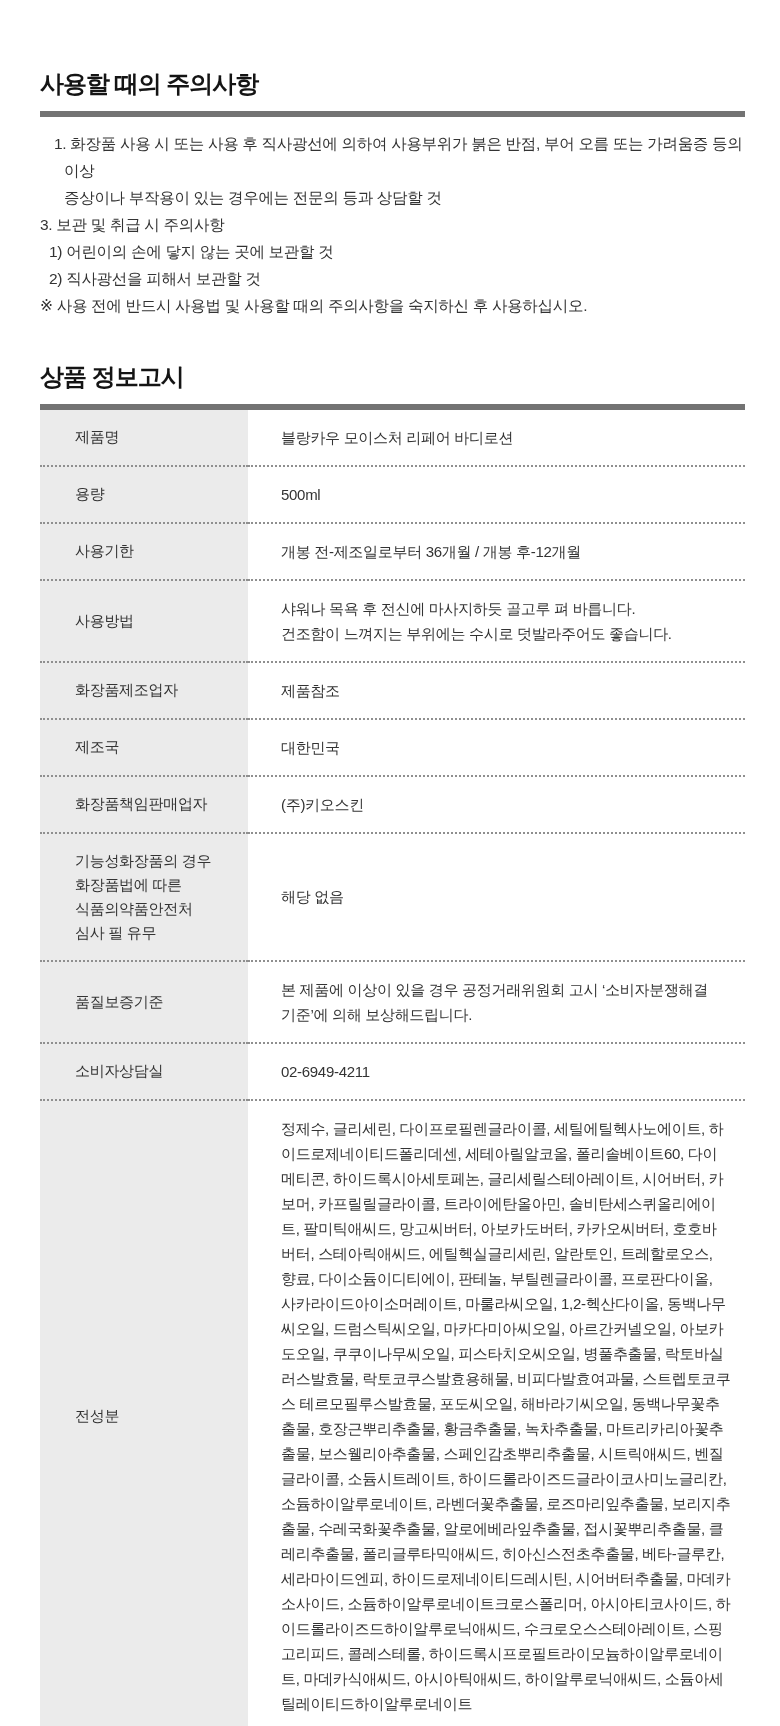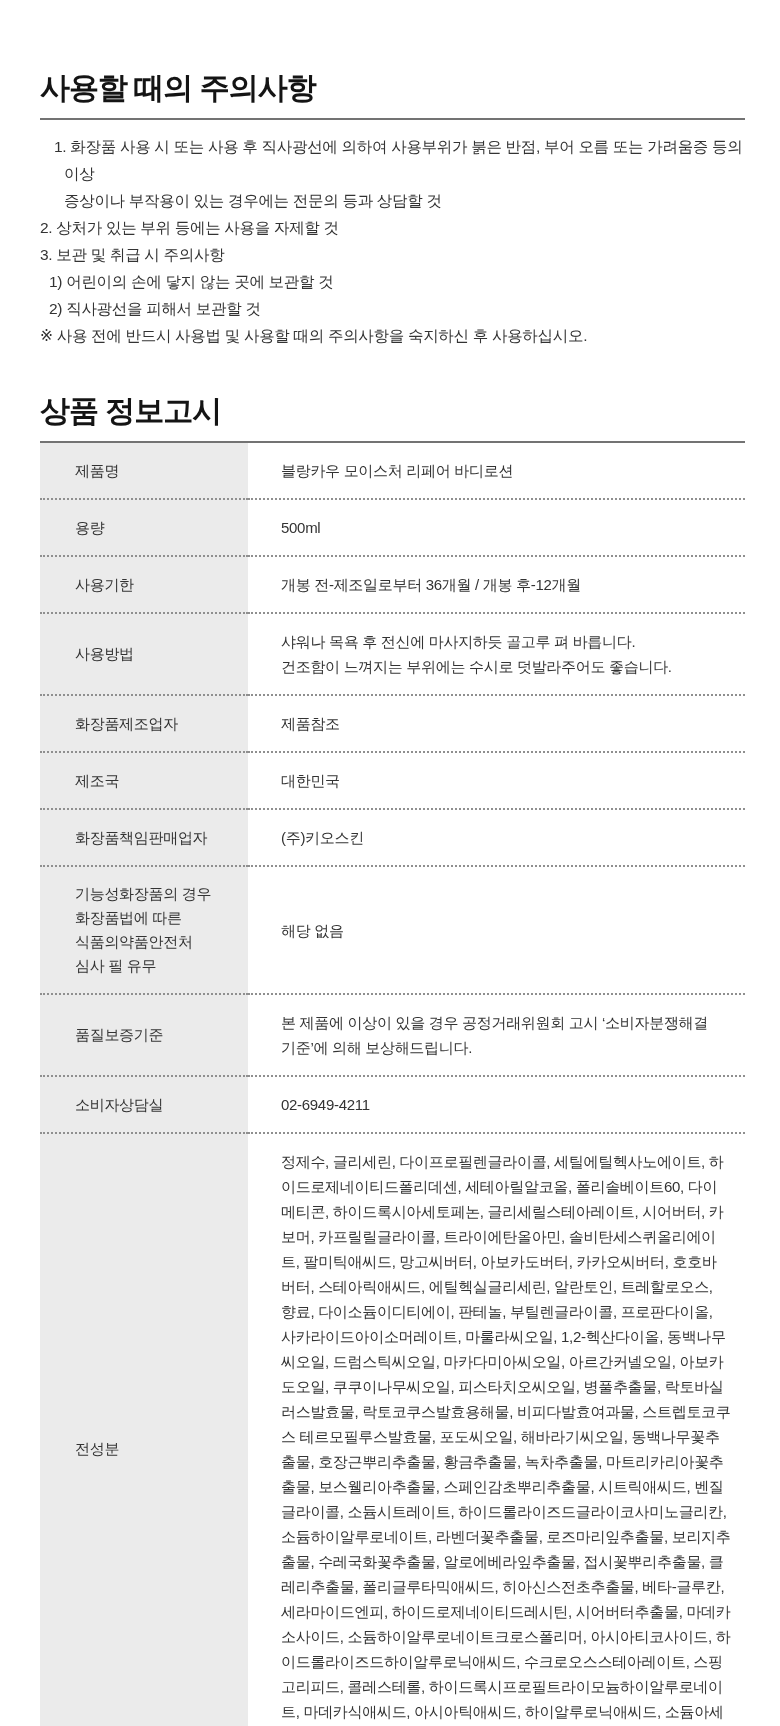--- a/index.html
+++ b/index.html
@@ -12,27 +12,27 @@
     min-height: 1726px;
     font-family: "Liberation Sans", "DejaVu Sans", sans-serif;
     color: #333333;
   }
   .page {
     padding: 70px 35px 40px 40px;
     box-sizing: border-box;
   }
   .sec-title {
     margin: 0;
-    font-size: 30px;
+    font-size: 24px;
     font-weight: 700;
     line-height: 1.2;
     color: #141414;
     letter-spacing: -1px;
     padding-bottom: 12px;
-    border-bottom: 2px solid #737373;
+    border-bottom: 6px solid #737373;
   }
   .precaution-list {
     margin-top: 13px;
     font-size: 15.5px;
     line-height: 27px;
     letter-spacing: -0.3px;
     color: #333333;
   }
   .p-line {
     white-space: pre-line;
@@ -83,21 +83,20 @@
 </head>
 <body>
 
 <div class="page">
 
   <section>
     <h1 class="sec-title">사용할 때의 주의사항</h1>
     <div class="precaution-list">
       <div class="p-line hang">1. 화장품 사용 시 또는 사용 후 직사광선에 의하여 사용부위가 붉은 반점, 부어 오름 또는 가려움증 등의 이상
 증상이나 부작용이 있는 경우에는 전문의 등과 상담할 것</div>
-      <div class="p-line">2. 상처가 있는 부위 등에는 사용을 자제할 것</div>
       <div class="p-line">3. 보관 및 취급 시 주의사항</div>
       <div class="p-line sub">1) 어린이의 손에 닿지 않는 곳에 보관할 것</div>
       <div class="p-line sub">2) 직사광선을 피해서 보관할 것</div>
       <div class="p-line">※ 사용 전에 반드시 사용법 및 사용할 때의 주의사항을 숙지하신 후 사용하십시오.</div>
     </div>
   </section>
 
   <section class="info-section">
     <h2 class="sec-title">상품 정보고시</h2>
     <table class="info-table">

